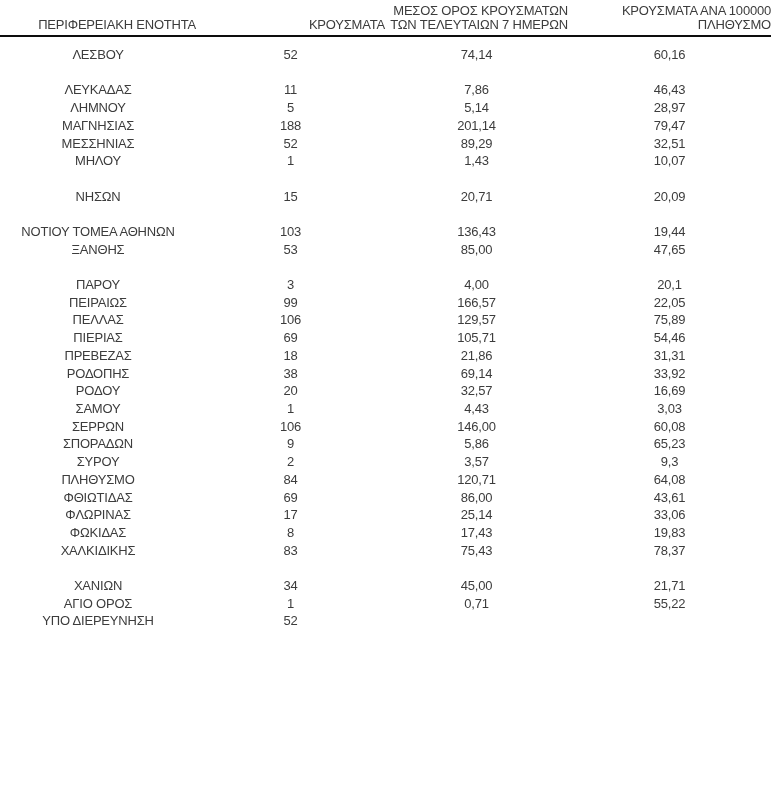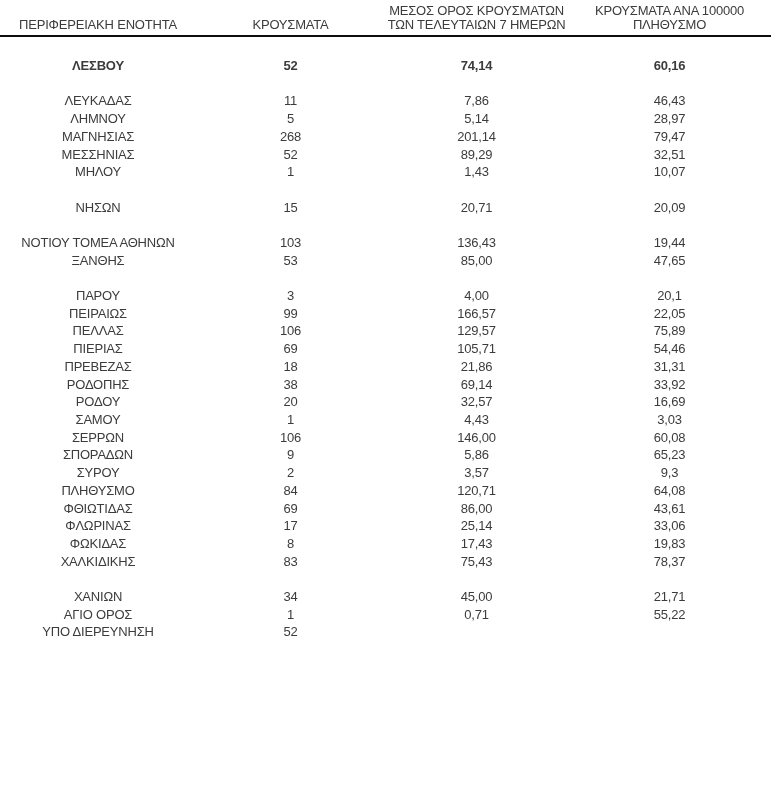--- a/index.html
+++ b/index.html
@@ -24,40 +24,39 @@
   }
   col.c-region  { width: 196px; }
   col.c-cases   { width: 189px; }
   col.c-avg     { width: 183px; }
   col.c-per100k { width: 203px; }
   thead th {
     font-weight: normal;
     font-size: 13px;
     line-height: 14px;
     letter-spacing: -0.2px;
-    text-align: center;
+    text-align: right;
     vertical-align: bottom;
     white-space: pre;
     padding: 4px 0 3px 0;
     border-bottom: 2px solid #0d0d0d;
   }
   tbody td {
     font-size: 13px;
     height: 17.7px;
     line-height: 17.7px;
     letter-spacing: -0.2px;
     text-align: center;
     vertical-align: middle;
     white-space: nowrap;
     overflow: hidden;
     padding: 0;
   }
   tbody tr:first-child td {
-    padding-top: 20px;
-    font-weight: bold;
+    padding-top: 9px;
   }
 </style>
 </head>
 <body>
 
 <div class="page">
   <table class="cases-table">
     <colgroup>
       <col class="c-region">
       <col class="c-cases">
@@ -94,21 +93,21 @@
           <td>46,43</td>
         </tr>
         <tr>
           <td>ΛΗΜΝΟΥ</td>
           <td>5</td>
           <td>5,14</td>
           <td>28,97</td>
         </tr>
         <tr>
           <td>ΜΑΓΝΗΣΙΑΣ</td>
-          <td>268</td>
+          <td>188</td>
           <td>201,14</td>
           <td>79,47</td>
         </tr>
         <tr>
           <td>ΜΕΣΣΗΝΙΑΣ</td>
           <td>52</td>
           <td>89,29</td>
           <td>32,51</td>
         </tr>
         <tr>

